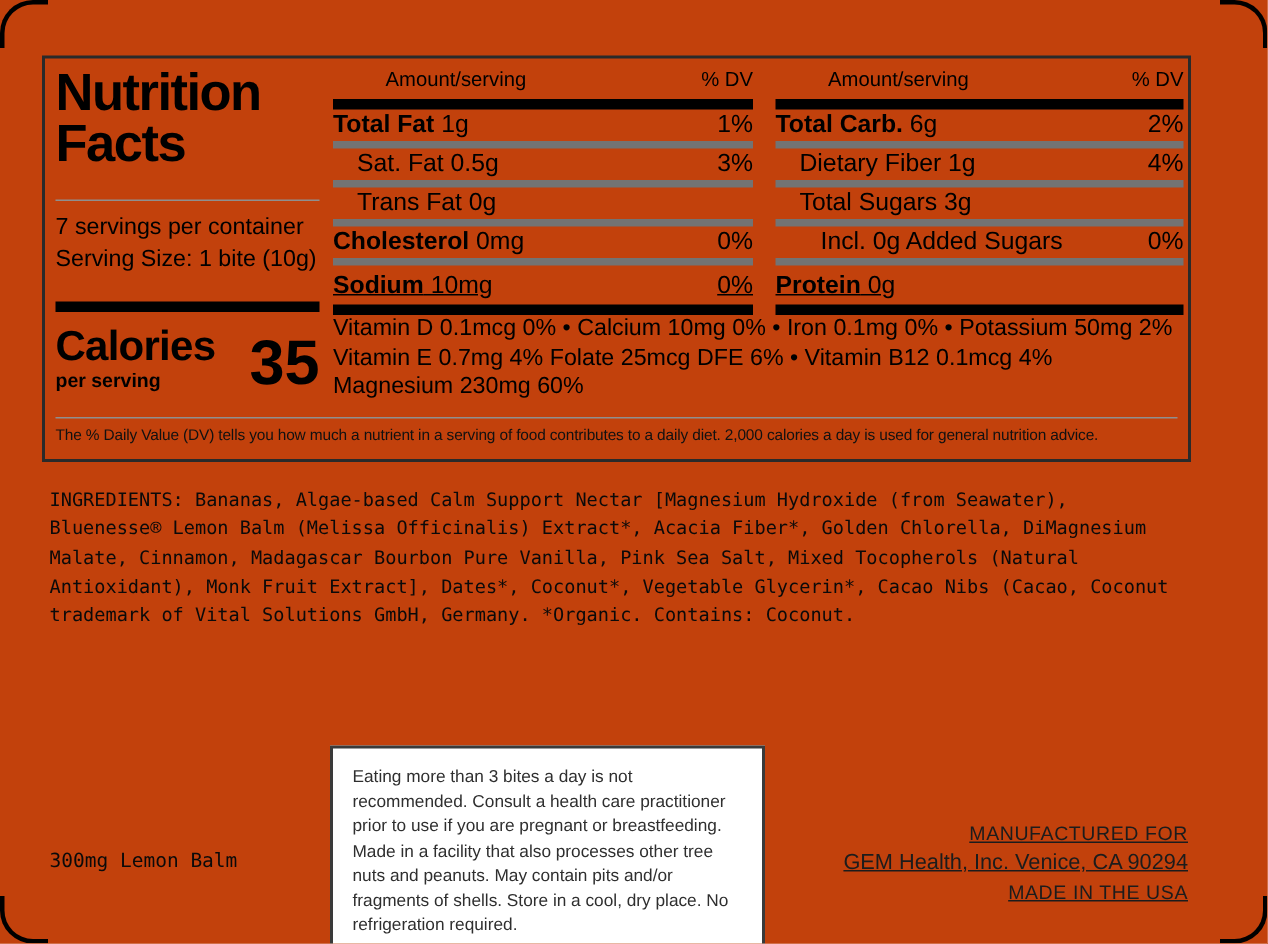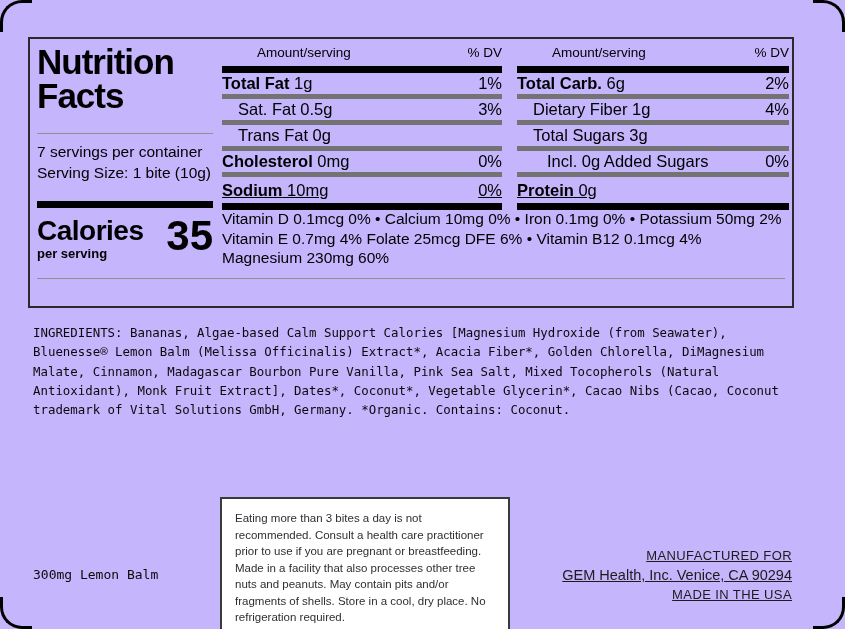--- a/index.html
+++ b/index.html
@@ -1,36 +1,36 @@
 <!DOCTYPE html>
 <html><head>
 <meta charset="utf-8">
 <style>
   * { margin:0; padding:0; box-sizing:border-box; }
   body { background:#ffffff; font-family:"Liberation Sans", sans-serif; }
-  .card { position:relative; width:845px; height:629px; background:#c4b5fd; overflow:hidden; color:#000; }
+  .card { position:relative; width:845px; height:629px; background:#c2410c; overflow:hidden; color:#000; }
 
   
   .corner { position:absolute; width:32px; height:32px; }
   .corner-tl { top:0; left:0; border-top:3px solid #000; border-left:3px solid #000; border-top-left-radius:22px; }
   .corner-tr { top:0; right:0; border-top:3px solid #000; border-right:3px solid #000; border-top-right-radius:22px; }
   .corner-bl { bottom:0; left:0; border-bottom:3px solid #000; border-left:3px solid #000; border-bottom-left-radius:22px; }
   .corner-br { bottom:0; right:0; border-bottom:3px solid #000; border-right:3px solid #000; border-bottom-right-radius:22px; }
 
   
   .nf-panel { position:absolute; left:28px; top:37px; width:766px; height:271px; border:2px solid #2a2a2a; overflow:hidden; }
   .bar { height:7px; background:#000; }
 
   .nf-left { position:absolute; left:7px; top:6px; width:176px; }
   .nf-title { font-size:35px; font-weight:bold; letter-spacing:-1px; line-height:0.98; }
   .nf-left-rule { height:1px; background:#8f8f8f; margin-top:19px; }
   .nf-servings { font-size:15.5px; margin-top:9px; line-height:18px; }
   .nf-serving-size { font-size:15.5px; font-weight:normal; margin-top:3px; line-height:18px; }
   .nf-left .bar { margin-top:19px; }
-  .cal-row { display:flex; justify-content:space-between; align-items:flex-start; margin-top:9px; }
+  .cal-row { display:flex; justify-content:space-between; align-items:flex-end; margin-top:9px; }
   .cal-label { font-size:28px; font-weight:bold; letter-spacing:-0.5px; line-height:1; }
   .cal-sub { font-size:13px; font-weight:bold; margin-top:1px; }
   .cal-value { font-size:42px; font-weight:bold; line-height:0.9; }
 
   .nf-col { position:absolute; top:6px; }
   .nf-col-mid { left:192px; width:280px; }
   .nf-col-right { left:487px; width:272px; }
   .nf-col-head { display:flex; justify-content:space-between; font-size:13.5px; padding-bottom:5px; line-height:16px;margin-left:35px; }
   .nf-row { display:flex; justify-content:space-between; align-items:center; height:26px; font-size:16.5px; border-bottom:5px solid #737373; }
   .nf-row.last { border-bottom:none;text-decoration:underline; }
@@ -149,24 +149,25 @@
       <div class="bar"></div>
     </div>
 
     <div class="nf-vitamins">
       <span>Vitamin D 0.1mcg 0% • Calcium 10mg 0% •  Iron 0.1mg 0% • Potassium 50mg 2%</span>
       <span>Vitamin E 0.7mg 4%  Folate 25mcg DFE 6% • Vitamin B12 0.1mcg 4%</span>
       <span>Magnesium 230mg 60%</span>
     </div>
 
     <div class="nf-footrule"></div>
+    <div class="nf-footnote">The % Daily Value (DV) tells you how much a nutrient in a serving of food contributes to a daily diet. 2,000 calories a day is used for general nutrition advice.</div>
   </div>
 
   <div class="ingredients">
-    <span>INGREDIENTS: Bananas, Algae-based Calm Support Calories [Magnesium Hydroxide (from Seawater),</span>
+    <span>INGREDIENTS: Bananas, Algae-based Calm Support Nectar [Magnesium Hydroxide (from Seawater),</span>
     <span>Bluenesse® Lemon Balm (Melissa Officinalis) Extract*, Acacia Fiber*, Golden Chlorella, DiMagnesium</span>
     <span>Malate, Cinnamon, Madagascar Bourbon Pure Vanilla, Pink Sea Salt, Mixed Tocopherols (Natural</span>
     <span>Antioxidant), Monk Fruit Extract], Dates*, Coconut*, Vegetable Glycerin*, Cacao Nibs (Cacao, Coconut</span>
     <span>trademark of Vital Solutions GmbH, Germany. *Organic. Contains: Coconut.</span>
   </div>
 
   <div class="warning-box">
     <span>Eating more than 3 bites a day is not recommended. Consult a health care practitioner prior to use if you are pregnant or breastfeeding. Made in a facility that also processes other tree nuts and peanuts. May contain pits and/or fragments of shells. Store in a cool, dry place. No refrigeration required.</span>
   </div>
 

